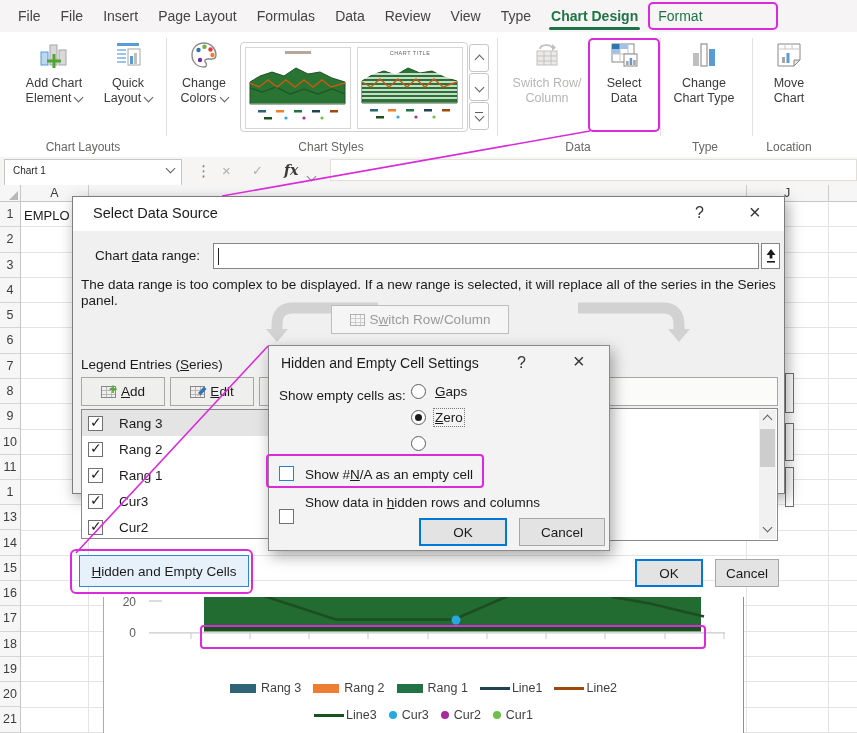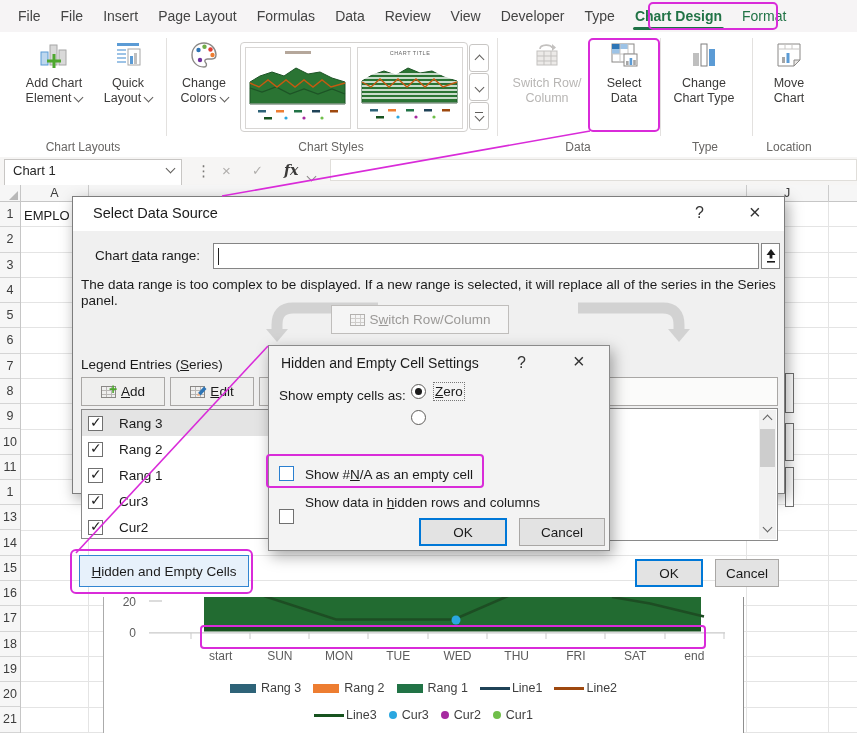--- a/index.html
+++ b/index.html
@@ -29,21 +29,21 @@
   .thumb .ttitle{font-size:5.5px;color:#666;text-align:center;margin-top:2px;letter-spacing:.5px;}
   .thumb .smudge{width:26px;height:3px;background:#b5a79b;margin:3px auto 0;}
   #galscroll{left:469px;top:12px;width:20px;height:86px;display:flex;flex-direction:column;gap:1px;}
   .gsb{flex:1;border:1px solid #c8c6c4;border-radius:3px;background:#fff;display:flex;flex-direction:column;align-items:center;justify-content:center;color:#605e5c;}
   .gsb .chev{margin:0;}
   .gsb .up{transform:rotate(-135deg);margin-top:3px;}
   .gsb .bar{width:8px;height:1.5px;background:#605e5c;margin-bottom:2px;}
 
   
   #fbar{left:0;top:157px;width:857px;height:28px;background:#f6f5f4;border-bottom:1px solid #cfcdcb;}
-  #namebox{left:4px;top:2px;width:178px;height:40px;background:#fff;border:1px solid #c8c6c4;font-size:13px;line-height:22px;padding-left:8px;box-sizing:border-box;color:#262626;}
+  #namebox{left:4px;top:2px;width:178px;height:40px;background:#fff;border:1px solid #c8c6c4;font-size:10px;line-height:22px;padding-left:8px;box-sizing:border-box;color:#262626;}
   #namebox .chev{position:absolute;right:7px;top:8px;}
   .fico{position:absolute;top:2px;font-size:15px;line-height:23px;color:#b0aeac;}
   #fx{color:#3b3a39;font-family:"DejaVu Serif",serif;font-style:italic;font-weight:bold;font-size:14px;}
   #finput{left:330px;top:2px;width:527px;height:22px;background:#fff;border:1px solid #e0deda;box-sizing:border-box;}
 
   
   #sheet{left:0;top:185px;width:857px;height:548px;background:#fff;}
   #colhdr{left:0;top:0;width:857px;height:17px;background:#f6f6f6;border-bottom:1px solid #c6c6c6;box-sizing:border-box;}
   .hlab{position:absolute;top:0;height:17px;font-size:12.5px;color:#3c3c3c;text-align:center;line-height:16px;}
   .hline{position:absolute;top:0;width:1px;height:17px;background:#cccccc;}
@@ -115,21 +115,20 @@
 
   <div id="tabbar" class="abs">
       <div class="tab">File</div>
       <div class="tab">File</div>
       <div class="tab">Insert</div>
       <div class="tab">Page Layout</div>
       <div class="tab">Formulas</div>
       <div class="tab">Data</div>
       <div class="tab">Review</div>
       <div class="tab">View</div>
-      <div class="tab">Developer</div>
       <div class="tab">Type</div>
       <div class="tab active">Chart Design</div>
       <div class="tab green">Format</div>
     </div>
 
   <div id="ribbon" class="abs">
     <div class="rsep" style="left:166px"></div>
     <div class="rsep" style="left:497px"></div>
     <div class="rsep" style="left:660px"></div>
     <div class="rsep" style="left:752px"></div>
@@ -399,31 +398,20 @@
             <line x1="501" y1="35.8" x2="501" y2="42"></line>
           <line x1="561" y1="35.8" x2="561" y2="42"></line>
             <line x1="620" y1="35.8" x2="620" y2="42"></line>
         </g>
         <polyline points="160,-1 232,22.5 350,22.5 404,-1" fill="none" stroke="#1d4d23" stroke-width="2.5"></polyline>
         <polyline points="508,0 546,6.5 600,19.5" fill="none" stroke="#1d4d23" stroke-width="2.5"></polyline>
         <circle cx="352" cy="23" r="4.5" fill="#2aa7e0"></circle>
       </svg>
       <div class="ylab" style="left:6px;top:-2px;width:26px">20</div>
       <div class="ylab" style="left:6px;top:29px;width:26px">0</div>
-      <div id="xlabels">
-          <span>start</span>
-          <span>SUN</span>
-          <span>MON</span>
-          <span>TUE</span>
-          <span>WED</span>
-          <span>THU</span>
-          <span>FRI</span>
-          <span>SAT</span>
-          <span>end</span>
-        </div>
       <div class="legrow" id="legend-row-1" style="top:84px">
           <span class="legitem">
             <span class="sw-rect" style="background: rgb(46, 99, 120);"></span>
             <span>Rang 3</span>
           </span>
           <span class="legitem">
             <span class="sw-rect" style="background: rgb(237, 125, 49);"></span>
             <span>Rang 2</span>
           </span>
           <span class="legitem">
@@ -558,20 +546,24 @@
     </div>
   </div>
 
   <div id="hds" class="dlg">
     <div class="dtitle abs" style="left:12px;top:9px;font-size:14px">Hidden and Empty Cell Settings</div>
     <div class="dhelp" style="left:248px;top:8px">?</div>
     <div class="dclose" style="left:304px;top:6px">×</div>
 
     <div class="abs" style="left:10px;top:42px">Show empty cells as:</div>
     <div class="abs" style="left:142px;top:32px" id="radiogroup">
+        <div class="rrow">
+          <span class="radio"></span>
+          <span class="rlab"><u>G</u>aps</span>
+        </div>
         <div class="rrow">
           <span class="radio on"></span>
           <span class="rlab focus"><u>Z</u>ero</span>
         </div>
         <div class="rrow">
           <span class="radio"></span>
         </div>
       </div>
 
     <div class="cb bluebrd abs" style="left:10px;top:120px"></div>

